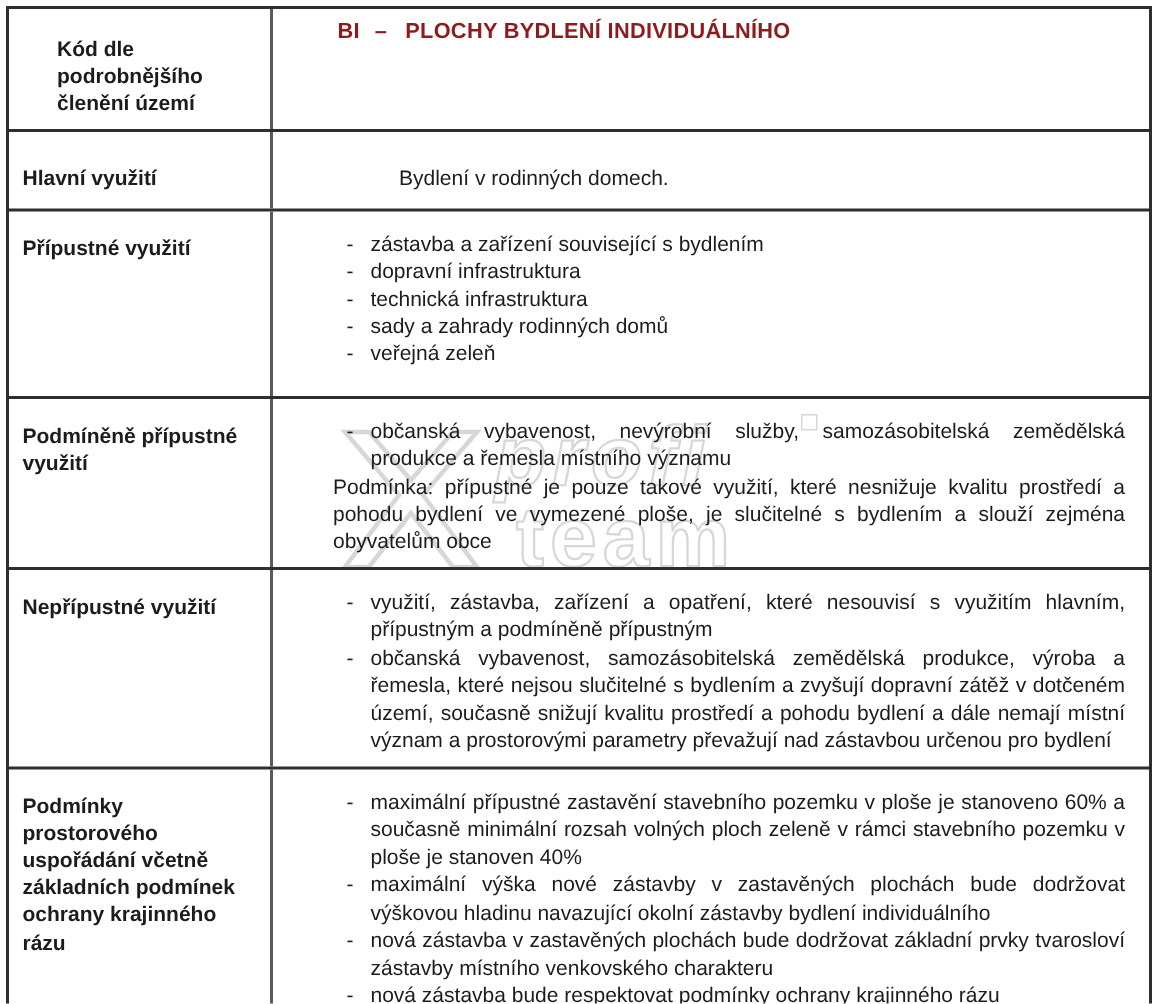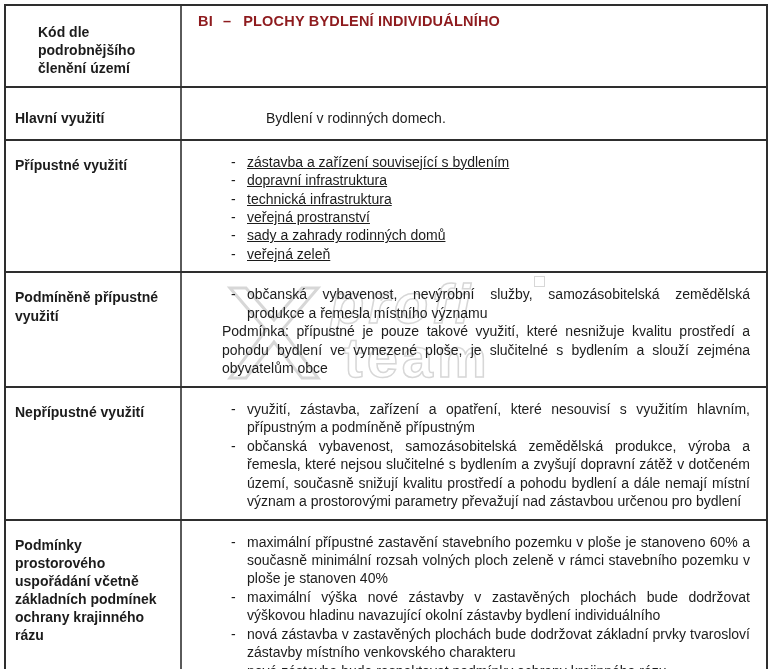--- a/index.html
+++ b/index.html
@@ -42,26 +42,27 @@
   }
   .row-kod{min-height:64px;}
   .row-hlavni{min-height:53px;gap:44px;}
   .row-pripustne{min-height:125px;}
   .row-podminene{min-height:105px;}
   .row-nepripustne{min-height:131px;}
   .row-podminky{min-height:170px;}
   .row-kod .label-cell{padding-top:17px;padding-left:32px;}
   .row-hlavni .label-cell,
   .row-hlavni .content-cell{padding-top:21px;}
-  .row-pripustne .content-cell{text-decoration:underline;}
+  .row-pripustne .content-cell{}
   .header-line{
     font-weight:bold;color:var(--header_red);
     font-size:14.5px;
-    padding-left:16px;padding-top:6px;
+    padding-left:32px;padding-top:6px;
     letter-spacing:.2px;
+    margin-left:11px;
   }
   .header-code{margin-right:10px;}
   .header-dash{margin-right:12px;}
   ul.dash-list{
     list-style:none;margin:0;padding:0 0 0 25px;
   }
   ul.dash-list li{
     position:relative;
     text-align:justify;
   }
@@ -117,21 +118,20 @@
     <div class="content-cell">Bydlení v rodinných domech.</div>
   </div>
 
   <div class="t-row row-pripustne">
     <div class="label-cell">Přípustné využití</div>
     <div class="content-cell">
       <ul class="dash-list">
           <li>zástavba a zařízení související s bydlením</li>
           <li>dopravní infrastruktura</li>
           <li>technická infrastruktura</li>
-          <li>veřejná prostranství</li>
           <li>sady a zahrady rodinných domů</li>
           <li>veřejná zeleň</li>
         </ul>
     </div>
   </div>
 
   <div class="t-row row-podminene">
     <div class="label-cell">Podmíněně přípustné využití</div>
     <div class="content-cell">
       <ul class="dash-list">

